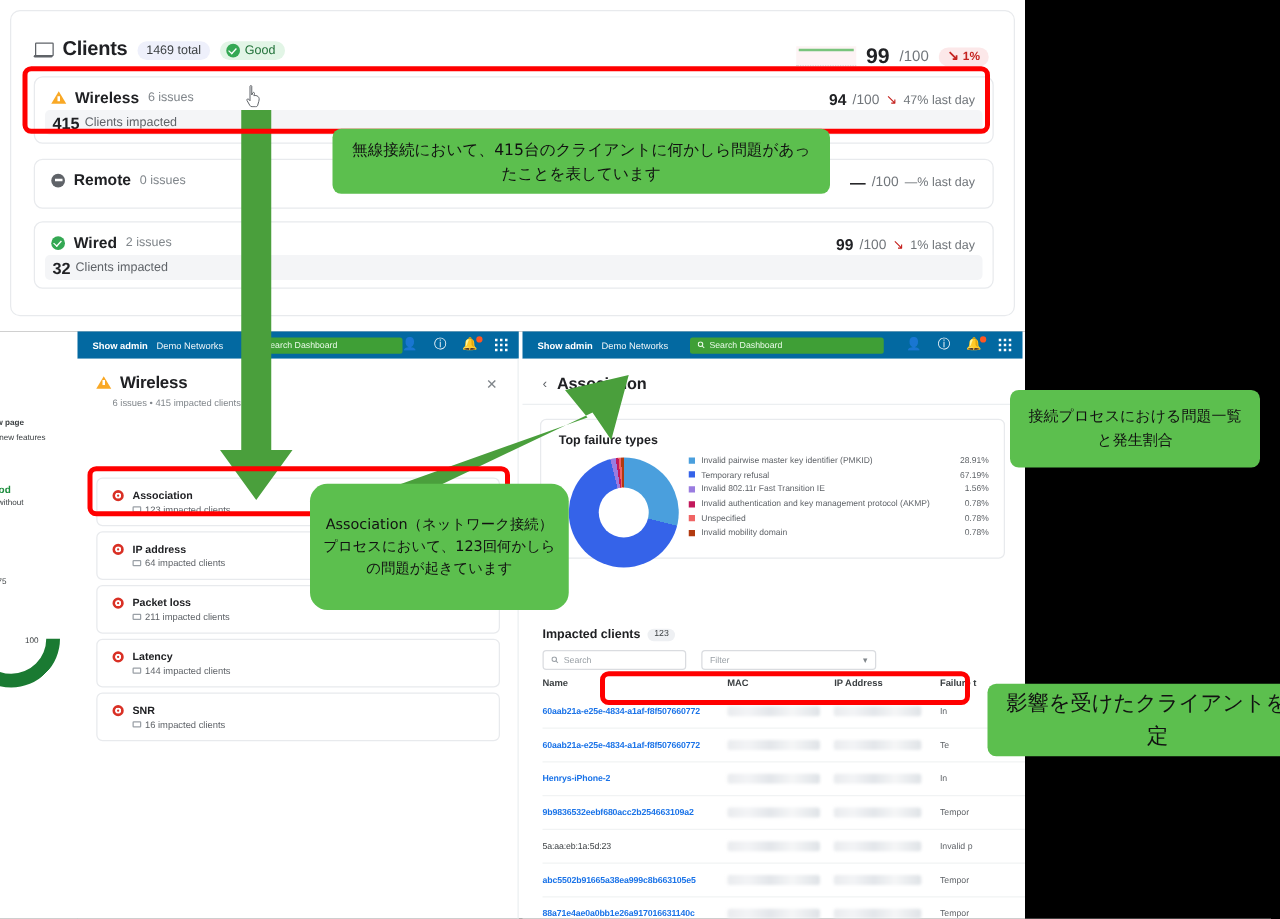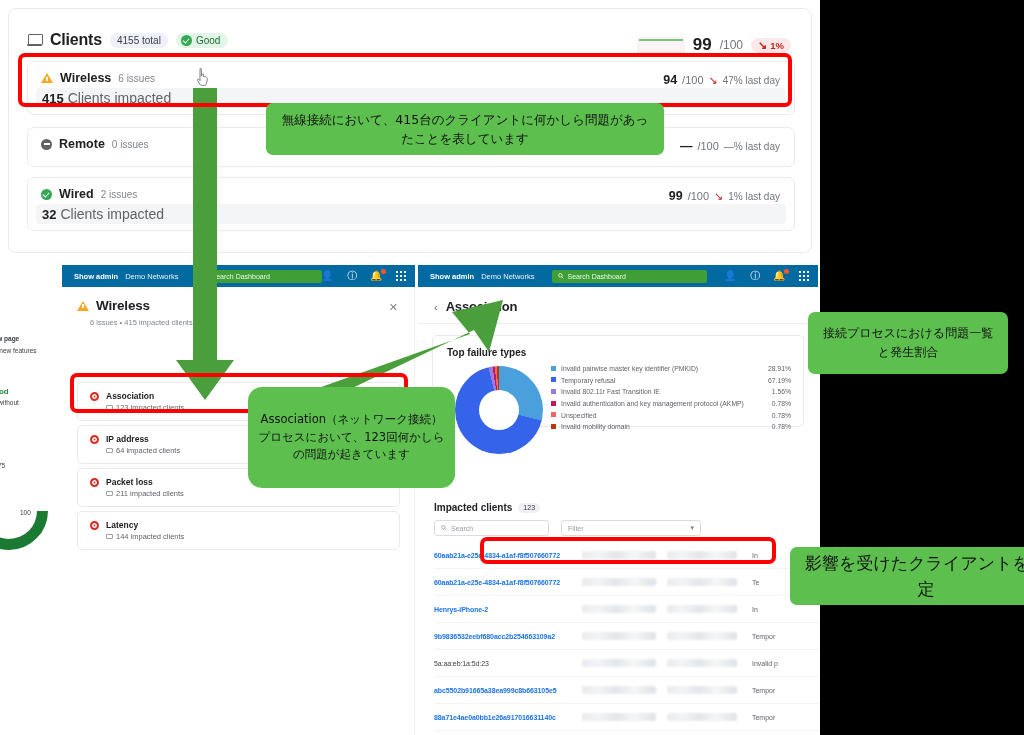--- a/index.html
+++ b/index.html
@@ -99,21 +99,21 @@
   }
   .dash-dot::after {
     content: ""; position: absolute; left: 2.5px; top: 4.8px;
     width: 6px; height: 1.5px; background: #fff;
   }
   .impacted-bar {
     position: absolute; left: 8px; right: 8px; bottom: 6px; height: 20px;
     background: #f4f5f7; border-radius: 4px; display: flex; align-items: center; padding-left: 6px; gap: 4px;
   }
   .imp-num { font-size: 13px; font-weight: bold; color: #202124; }
-  .imp-lbl { font-size: 14px; color: #5f6368; }
+  .imp-lbl { font-size: 10px; color: #5f6368; }
   .conn-score {
     position: absolute; right: 14px; top: 11px; display: flex; align-items: center; gap: 5px;
   }
   .cs-num { font-size: 12.5px; font-weight: bold; color: #202124; }
   .cs-den { font-size: 11px; color: #70757a; }
   .cs-delta { font-size: 10px; color: #70757a; }
 
   .cursor-hand {
     position: absolute; left: 196px; top: 68px; width: 14px; height: 18px;
     z-index: 30;
@@ -187,21 +187,21 @@
   
   #panel-assoc {
     position: absolute; left: 418px; top: 22px; right: 0; bottom: 0;
     background: #fff;
   }
   .pa-head { position: absolute; left: 16px; top: 12px; display: flex; align-items: center; gap: 8px; }
   .chev-l { font-size: 11px; color: #5f6368; }
   .pa-title { font-size: 13px; font-weight: bold; color: #202124; letter-spacing: -.2px; }
   .pa-divider { position: absolute; left: 0; right: 0; top: 36px; height: 1px; background: #eceff1; }
   .chart-card {
-    position: absolute; left: 14px; top: 48px; width: 372px; height: 92px;
+    position: absolute; left: 14px; top: 48px; width: 372px; height: 112px;
     background: #fff; border: 1px solid #e8eaed; border-radius: 5px;
   }
   .cc-title { position: absolute; left: 14px; top: 11px; font-size: 10px; font-weight: bold; color: #202124; }
   .donut { position: absolute; left: 22px; top: 30px; width: 88px; height: 88px; border-radius: 50%; }
   .donut::after {
     content: ""; position: absolute; left: 24px; top: 24px; width: 40px; height: 40px;
     background: #fff; border-radius: 50%;
   }
   .legend { position: absolute; left: 118px; top: 28px; width: 240px; }
   .lg-row { display: flex; align-items: flex-start; margin-bottom: 2.5px; font-size: 6.8px; color: #5f6368; line-height: 1.35; }
@@ -261,21 +261,21 @@
 </style>
 </head>
 <body>
 
 <div id="top-panel">
   <div class="top-card">
 
     <div class="clients-header">
       <span class="laptop-icon"></span>
       <span class="clients-title">Clients</span>
-      <span class="pill-total">4155 total</span>
+      <span class="pill-total">1469 total</span>
       <span class="pill-good">
         <span class="check-dot"></span>
         <span>Good</span>
       </span>
     </div>
 
     <div class="score-top">
       <span class="spark"></span>
       <span class="score-num">99</span>
       <span class="score-den">/100</span>
@@ -443,20 +443,28 @@
         </span>
     </div>
     <div class="iss-card" style="top:224px">
       <span class="err-dot"></span>
       <span class="iss-name">Latency</span>
       <span class="iss-cnt">
           <i class="mini-laptop"></i>
           <span>144 impacted clients</span>
         </span>
     </div>
+    <div class="iss-card" style="top:267px">
+      <span class="err-dot"></span>
+      <span class="iss-name">SNR</span>
+      <span class="iss-cnt">
+          <i class="mini-laptop"></i>
+          <span>16 impacted clients</span>
+        </span>
+    </div>
   </div>
 
   <div id="panel-assoc">
     <div class="pa-head">
       <span class="chev-l">‹</span>
       <span class="pa-title">Association</span>
     </div>
     <div class="pa-divider"></div>
 
     <div class="chart-card">
@@ -507,20 +515,26 @@
           <line x1="6.2" y1="6.2" x2="9" y2="9" stroke="#9aa0a6" stroke-width="1.4"></line>
         </svg>
       <span>Search</span>
     </div>
     <div class="filter-box">
       <span class="ft">Filter</span>
       <span class="cv">▾</span>
     </div>
 
     <div class="tbl">
+      <div class="tbl-head">
+        <span class="th-name">Name</span>
+        <span class="th-mac">MAC</span>
+        <span class="th-ip">IP Address</span>
+        <span class="th-fail">Failure t</span>
+      </div>
       <div id="tbl-body">
           <div class="tbl-row">
             <span class="td-name">60aab21a-e25e-4834-a1af-f8f507660772</span>
             <span class="td-mac">
               <span class="blur" style="display:block;width:74px"></span>
             </span>
             <span class="td-ip">
               <span class="blur" style="display:block;width:70px"></span>
             </span>
             <span class="td-fail">In</span>

